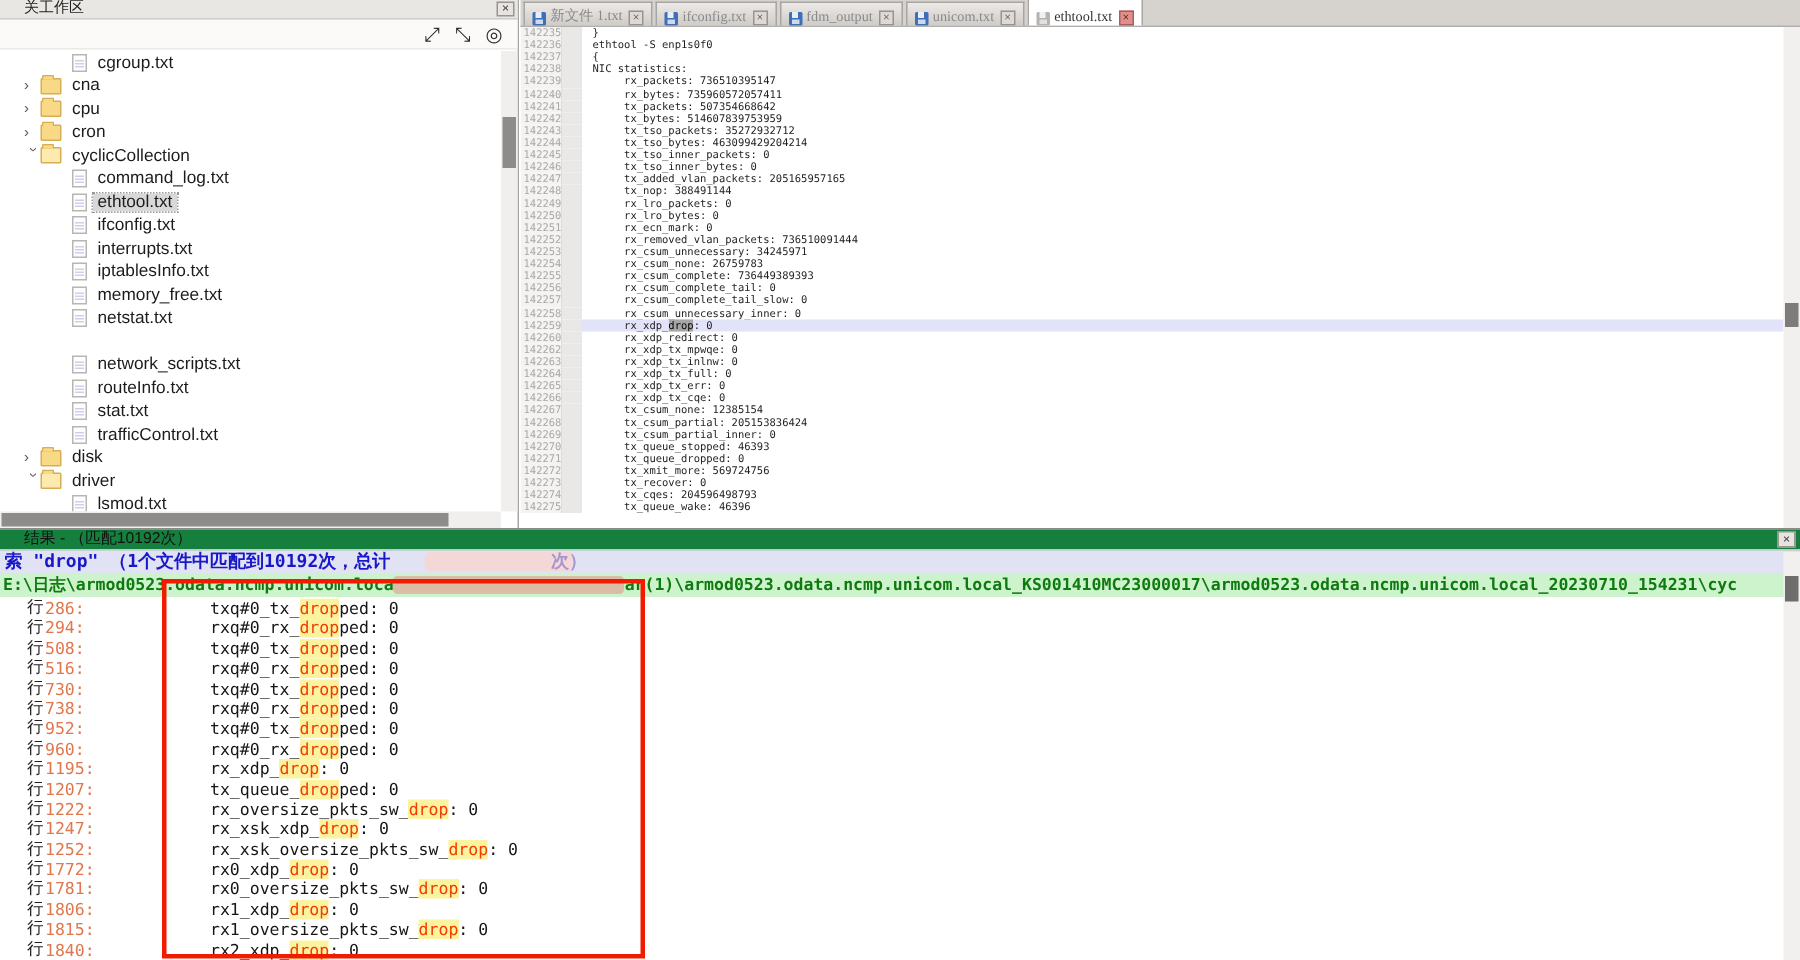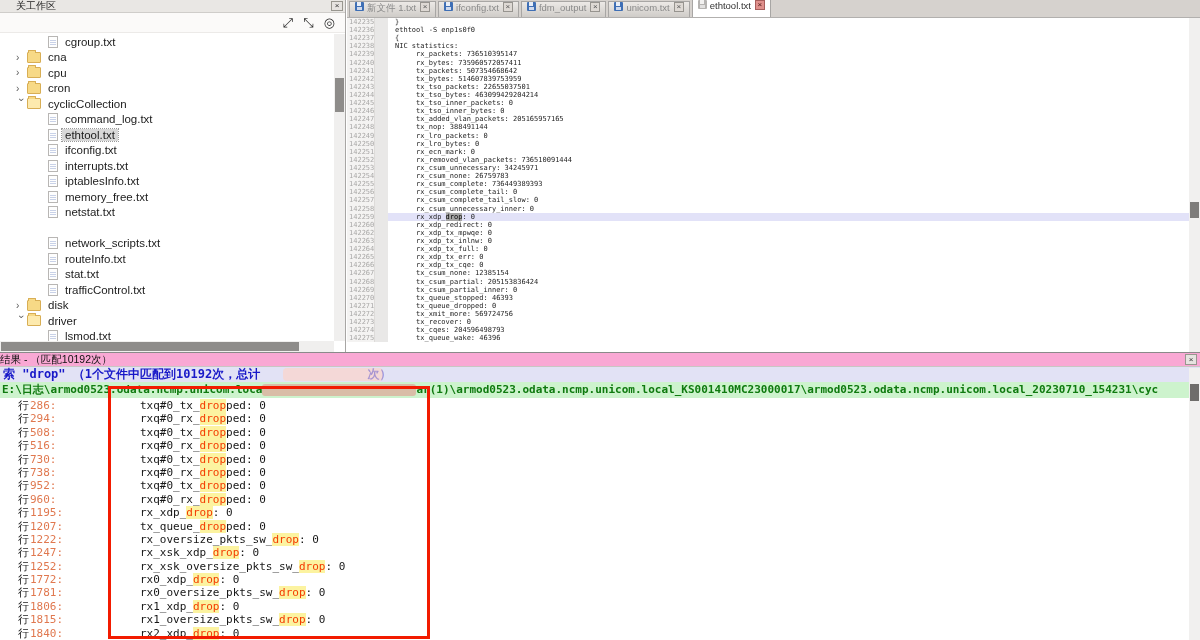--- a/index.html
+++ b/index.html
@@ -40,22 +40,22 @@
   .tree-item.selected .tree-label { background:#d8d8d8; outline:1px dotted #9a9a9a; }
   .ws-vscroll { position:absolute; right:0; top:34px; bottom:11px; width:11px; background:#f0efee; }
   .ws-vthumb { position:absolute; left:1px; right:1px; top:44px; height:34px; background:#8e8c8a; }
   .ws-hscroll { position:absolute; left:0; right:11px; bottom:0; height:11px; background:#f0efee; }
   .ws-hthumb { position:absolute; top:1px; bottom:1px; left:1px; width:298px; background:#8e8c8a; }
 
   
   .editor { position:absolute; left:347px; top:0; right:0; height:352px; background:#fff; }
   .tabbar { position:relative; height:18px; background:#d6d2ce;
     border-bottom:1px solid #b2b0ae; display:flex; align-items:flex-end; padding-left:2px; }
-  .tab { height:16px; display:flex; align-items:flex-start; padding:0 5px;
-    font-family:Liberation Sans, sans-serif; font-size:9.5px; color:#8a8a8a;
+  .tab { height:16px; display:flex; align-items:flex-end; padding:0 5px;
+    font-family:Liberation Serif, serif; font-size:9.5px; color:#8a8a8a;
     background:linear-gradient(#ece9e6,#cfccc8); border:1px solid #a8a6a4;
     border-bottom:none; margin-right:2px; white-space:nowrap; }
   .tab.active { background:#fff; color:#333; height:18px; }
   .floppy { width:9px; height:9px; background:#3f6fb5; border-radius:1px;
     position:relative; margin-right:3px; flex:0 0 auto; }
   .floppy::before { content:""; position:absolute; left:2px; top:0; width:4px; height:4px; background:#e8eef8; }
   .floppy::after { content:""; position:absolute; left:2px; bottom:1px; width:5px; height:3px; background:#cfd9ec; }
   .floppy.saved { background:#b5b3b1; }
   .floppy.saved::before { background:#f2f1f0; }
   .floppy.saved::after { background:#e2e1e0; }
@@ -73,22 +73,22 @@
   .ed-line.hl .ed-txt { background:#e2e2f8; }
   .word-sel { background:#a6a6a6; color:#000; }
   .ed-vscroll { position:absolute; right:0; top:18px; bottom:0; width:11px; background:#f1f0ef; }
   .ed-vthumb { position:absolute; left:1px; right:1px; top:184px; height:16px; background:#7e7c7a; }
   .smudge-white { position:absolute; left:304px; top:254px; width:168px; height:32px;
     background:rgba(255,255,255,0.82); border-radius:8px; }
 
   
   .results { position:absolute; left:0; top:352px; right:0; bottom:0; background:#fff;
     border-top:1px solid #8a8a8a; }
-  .res-header { position:relative; height:14px; background:#f9a8d4; border-bottom:1px solid #c8c6c3;
-    font-size:10.5px; line-height:13px; padding-left:0; color:#111; white-space:nowrap; }
+  .res-header { position:relative; height:14px; background:#15803d; border-bottom:1px solid #c8c6c3;
+    font-size:10.5px; line-height:13px; padding-left:16px; color:#111; white-space:nowrap; }
   .res-close { position:absolute; right:3px; top:1px; width:12px; height:11px;
     background:#e6e3e0; border:1px solid #98968f; font-size:8px; line-height:9px;
     text-align:center; color:#333; }
   .res-summary { position:relative; height:15px; background:#e2e2f5; color:#1818c8;
     font-weight:bold; font-size:12px; line-height:15px; padding-left:3px; white-space:nowrap;
     font-family:"DejaVu Sans Mono","Liberation Sans",sans-serif; }
   .smudge-pink { position:absolute; left:283px; top:1px; width:100px; height:13px;
     background:#f4d7d5; border-radius:4px; opacity:.95; }
   .res-path { height:16px; background:#cdf3cd; color:#0f7a0f; font-weight:bold;
     font-family:"DejaVu Sans Mono", monospace; font-size:11px; line-height:16px;
@@ -246,21 +246,21 @@
       </div>
     <div class="ed-body">
         <div class="ed-line"><span class="ed-num">142235</span><span class="ed-fold"></span><span class="ed-txt">}</span></div>
         <div class="ed-line"><span class="ed-num">142236</span><span class="ed-fold"></span><span class="ed-txt">ethtool -S enp1s0f0</span></div>
         <div class="ed-line"><span class="ed-num">142237</span><span class="ed-fold"></span><span class="ed-txt">{</span></div>
         <div class="ed-line"><span class="ed-num">142238</span><span class="ed-fold"></span><span class="ed-txt">NIC statistics:</span></div>
         <div class="ed-line"><span class="ed-num">142239</span><span class="ed-fold"></span><span class="ed-txt">     rx_packets: 736510395147</span></div>
         <div class="ed-line"><span class="ed-num">142240</span><span class="ed-fold"></span><span class="ed-txt">     rx_bytes: 735960572057411</span></div>
         <div class="ed-line"><span class="ed-num">142241</span><span class="ed-fold"></span><span class="ed-txt">     tx_packets: 507354668642</span></div>
         <div class="ed-line"><span class="ed-num">142242</span><span class="ed-fold"></span><span class="ed-txt">     tx_bytes: 514607839753959</span></div>
-        <div class="ed-line"><span class="ed-num">142243</span><span class="ed-fold"></span><span class="ed-txt">     tx_tso_packets: 22655037501</span></div>
+        <div class="ed-line"><span class="ed-num">142243</span><span class="ed-fold"></span><span class="ed-txt">     tx_tso_packets: 35272932712</span></div>
         <div class="ed-line"><span class="ed-num">142244</span><span class="ed-fold"></span><span class="ed-txt">     tx_tso_bytes: 463099429204214</span></div>
         <div class="ed-line"><span class="ed-num">142245</span><span class="ed-fold"></span><span class="ed-txt">     tx_tso_inner_packets: 0</span></div>
         <div class="ed-line"><span class="ed-num">142246</span><span class="ed-fold"></span><span class="ed-txt">     tx_tso_inner_bytes: 0</span></div>
         <div class="ed-line"><span class="ed-num">142247</span><span class="ed-fold"></span><span class="ed-txt">     tx_added_vlan_packets: 205165957165</span></div>
         <div class="ed-line"><span class="ed-num">142248</span><span class="ed-fold"></span><span class="ed-txt">     tx_nop: 388491144</span></div>
         <div class="ed-line"><span class="ed-num">142249</span><span class="ed-fold"></span><span class="ed-txt">     rx_lro_packets: 0</span></div>
         <div class="ed-line"><span class="ed-num">142250</span><span class="ed-fold"></span><span class="ed-txt">     rx_lro_bytes: 0</span></div>
         <div class="ed-line"><span class="ed-num">142251</span><span class="ed-fold"></span><span class="ed-txt">     rx_ecn_mark: 0</span></div>
         <div class="ed-line"><span class="ed-num">142252</span><span class="ed-fold"></span><span class="ed-txt">     rx_removed_vlan_packets: 736510091444</span></div>
         <div class="ed-line"><span class="ed-num">142253</span><span class="ed-fold"></span><span class="ed-txt">     rx_csum_unnecessary: 34245971</span></div>

